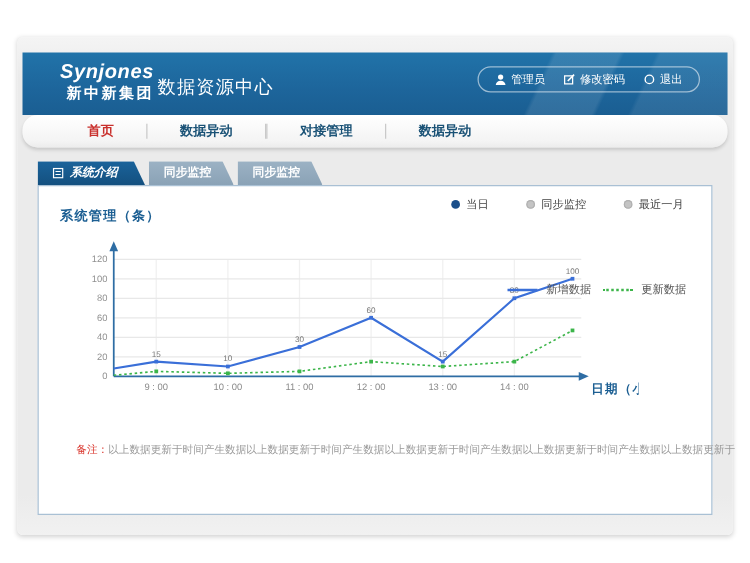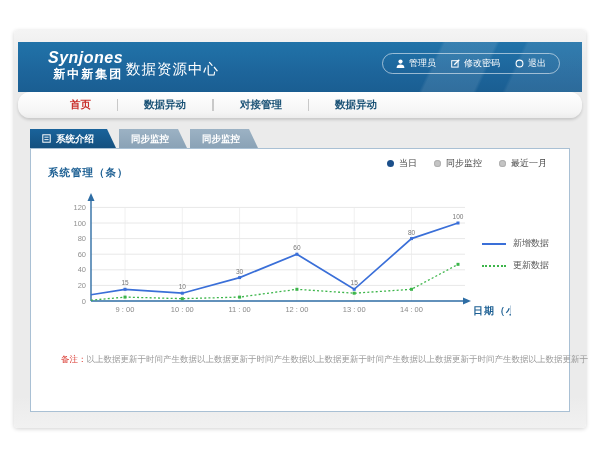--- a/index.html
+++ b/index.html
@@ -52,34 +52,34 @@
   .nav-divider{width:1px;height:12px;background:#c9c9c9;}
   
   .tabs{position:absolute;left:30px;top:129px;height:19px;display:flex;}
   .tab{
     height:19px;line-height:19px;color:#fff;font-size:9.5px;font-weight:bold;
     padding:0 18px 0 12px;margin-right:3px;cursor:pointer;white-space:nowrap;
     background:linear-gradient(180deg,#9cb2c4,#8aa2b6);
     clip-path:polygon(0 0,calc(100% - 9px) 0,100% 100%,0 100%);
     display:flex;align-items:center;gap:5px;
   }
-  .tab.active{background:linear-gradient(180deg,#1a639b,#14507f);padding-right:22px;}
+  .tab.active{background:linear-gradient(180deg,#1a639b,#14507f);padding-right:22px;font-style:italic;}
   .tab svg{display:block;}
   
   .panel{
     position:absolute;left:30px;top:148px;width:540px;height:264px;
     background:#fff;border:1px solid #a9c0d4;box-sizing:border-box;
   }
-  .radios{position:absolute;top:8px;right:22px;display:flex;gap:17px;align-items:center;}
+  .radios{position:absolute;top:8px;right:22px;display:flex;gap:30px;align-items:center;}
   .radio-option{display:flex;align-items:center;gap:5px;font-size:9px;color:#444;cursor:pointer;}
   .radio-dot{width:7px;height:7px;border-radius:50%;background:#c4c4c4;box-shadow:inset 0 0 0 1px #b0b0b0;}
   .radio-option.selected .radio-dot{background:#1b4f8a;box-shadow:none;}
   .ylabel{position:absolute;left:17px;top:17px;font-size:10.5px;font-weight:bold;color:#1c5f93;letter-spacing:1px;}
   .chart{position:absolute;left:30px;top:40px;}
-  .legend{position:absolute;right:20px;top:88px;display:flex;flex-direction:column;gap:9px;}
+  .legend{position:absolute;right:20px;top:76px;display:flex;gap:9px;}
   .legend-row{display:flex;align-items:center;gap:7px;font-size:9px;color:#555;}
   .legend-line{width:24px;height:0;border-top-width:2px;}
   .note{position:absolute;left:30px;top:205px;font-size:8.5px;color:#9a9a9a;white-space:nowrap;}
   .note .prefix{color:#d9342b;}
 </style>
 </head>
 <body>
 
 <div class="backdrop"></div>
 

